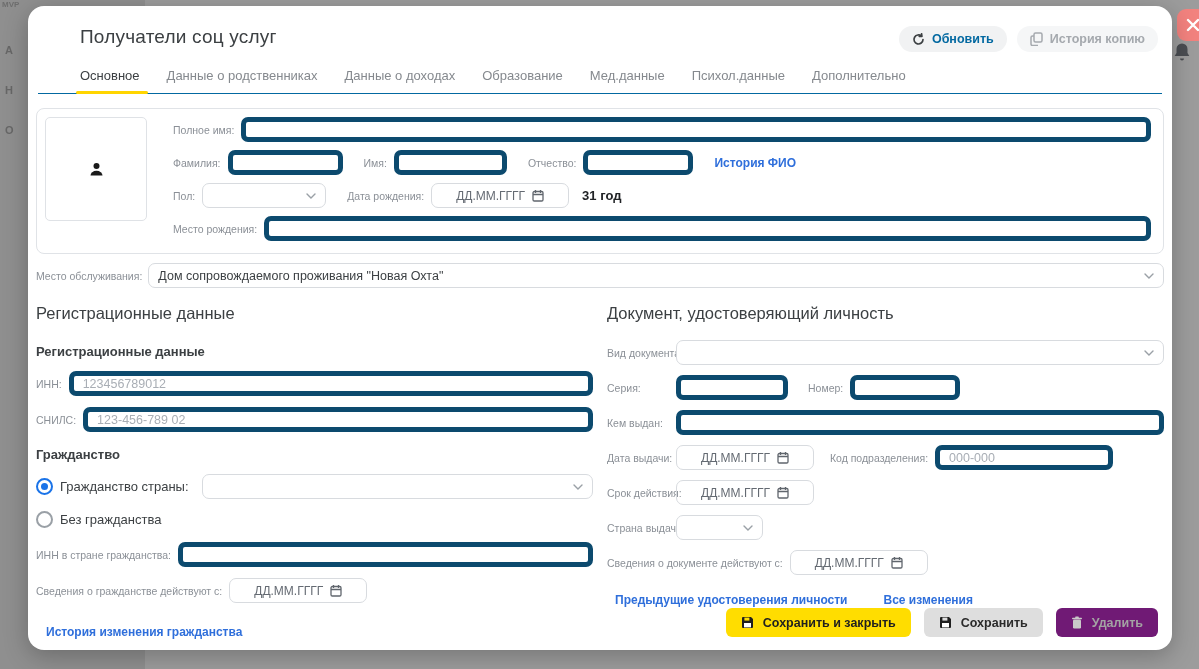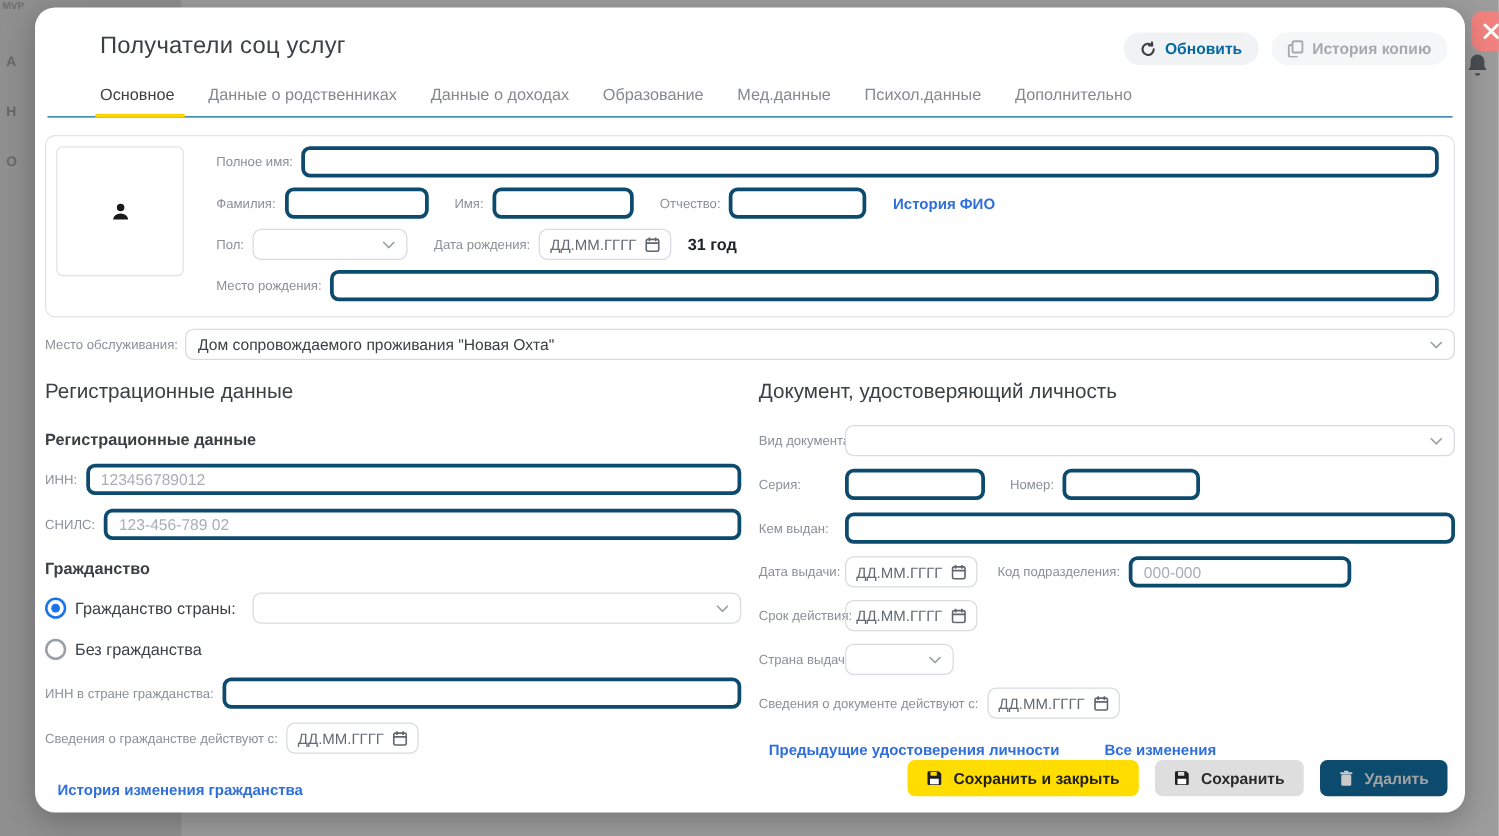--- a/index.html
+++ b/index.html
@@ -31,28 +31,28 @@
   .tab.active { color:#3c4043; font-weight:500; }
   .tab.active::after { content:""; position:absolute; left:-4px; right:-8px; bottom:-1px; height:3px; background:#ffd500; border-radius:2px; }
 
   
   .panel { margin:14px 8px 0 8px; border:1px solid #e0e3e7; border-radius:8px; padding:8px; display:flex; gap:26px; height:146px; }
   .photo-box { width:102px; height:104px; border:1px solid #dfe2e6; border-radius:5px; flex:none;
                display:flex; align-items:center; justify-content:center; margin-top:0px; }
   .fields { flex:1; display:flex; flex-direction:column; gap:8px; padding-right:4px; }
   .frow { display:flex; align-items:center; gap:7px; }
   .lbl { font-size:10.5px; color:#8b9097; white-space:nowrap; }
-  .inp { height:25px; border:3px solid #0c4a6e; border-radius:7px; padding:0 9px; font-family:inherit;
+  .inp { height:25px; border:5px solid #0c4a6e; border-radius:7px; padding:0 9px; font-family:inherit;
          font-size:12.5px; color:#3c4043; outline:none; }
   .inp::placeholder { color:#a9aeb5; }
   .grow { flex:1; }
   .sel { height:25px; border:1px solid #d8dbdf; border-radius:7px; padding:0 9px; display:flex; align-items:center;
          font-size:12.5px; color:#3c4043; cursor:pointer; background:#fff; }
   .sel .chev { margin-left:auto; }
-  .datebox { height:25px; border:1px solid #d8dbdf; border-radius:7px; padding:0 8px; display:inline-flex;
+  .datebox { height:25px; border:1px solid #d8dbdf; border-radius:7px; padding:0 24px; display:inline-flex;
              align-items:center; gap:7px; font-size:12px; color:#646a72; cursor:pointer; flex:none; }
   .age { font-size:13px; color:#212326; font-weight:700; margin-left:6px; }
   .link { color:#2f6fdb; font-size:12px; font-weight:700; text-decoration:none; cursor:pointer; white-space:nowrap; }
 
   
   .svc-row { display:flex; align-items:center; gap:6px; margin:9px 8px 0 8px; }
 
   
   .cols { display:flex; margin:16px 8px 0 8px; gap:14px; }
   .col-l { width:557px; flex:none; display:flex; flex-direction:column; }
@@ -64,21 +64,21 @@
   .radio.checked { border-color:#1a73e8; }
   .radio.checked::after { content:""; position:absolute; left:3px; top:3px; width:7px; height:7px; border-radius:50%; background:#1a73e8; }
   .radio-lbl { font-size:13px; color:#3c4043; }
 
   
   .footer { position:absolute; right:14px; bottom:13px; display:flex; gap:13px; }
   .btn { display:inline-flex; align-items:center; gap:9px; height:29px; padding:0 15px; border-radius:6px;
          border:none; font-family:inherit; font-size:12.5px; font-weight:700; cursor:pointer; }
   .btn-yellow { background:#ffdd00; color:#1f1f1f; }
   .btn-gray { background:#dedede; color:#2a2a2a; }
-  .btn-disabled { background:#0c4a6e; color:#a3a3a3; cursor:default;justify-content:flex-end; }
+  .btn-disabled { background:#701a75; color:#a3a3a3; cursor:default;justify-content:flex-end; }
 
   .icon { flex:none; display:inline-flex; }
 </style>
 </head>
 <body>
 
 <div class="bg-sidebar"></div>
 <div class="bg-brand">MVP</div>
 <div class="bg-letter" style="top:44px;">А</div>
 <div class="bg-letter" style="top:84px;">Н</div>

